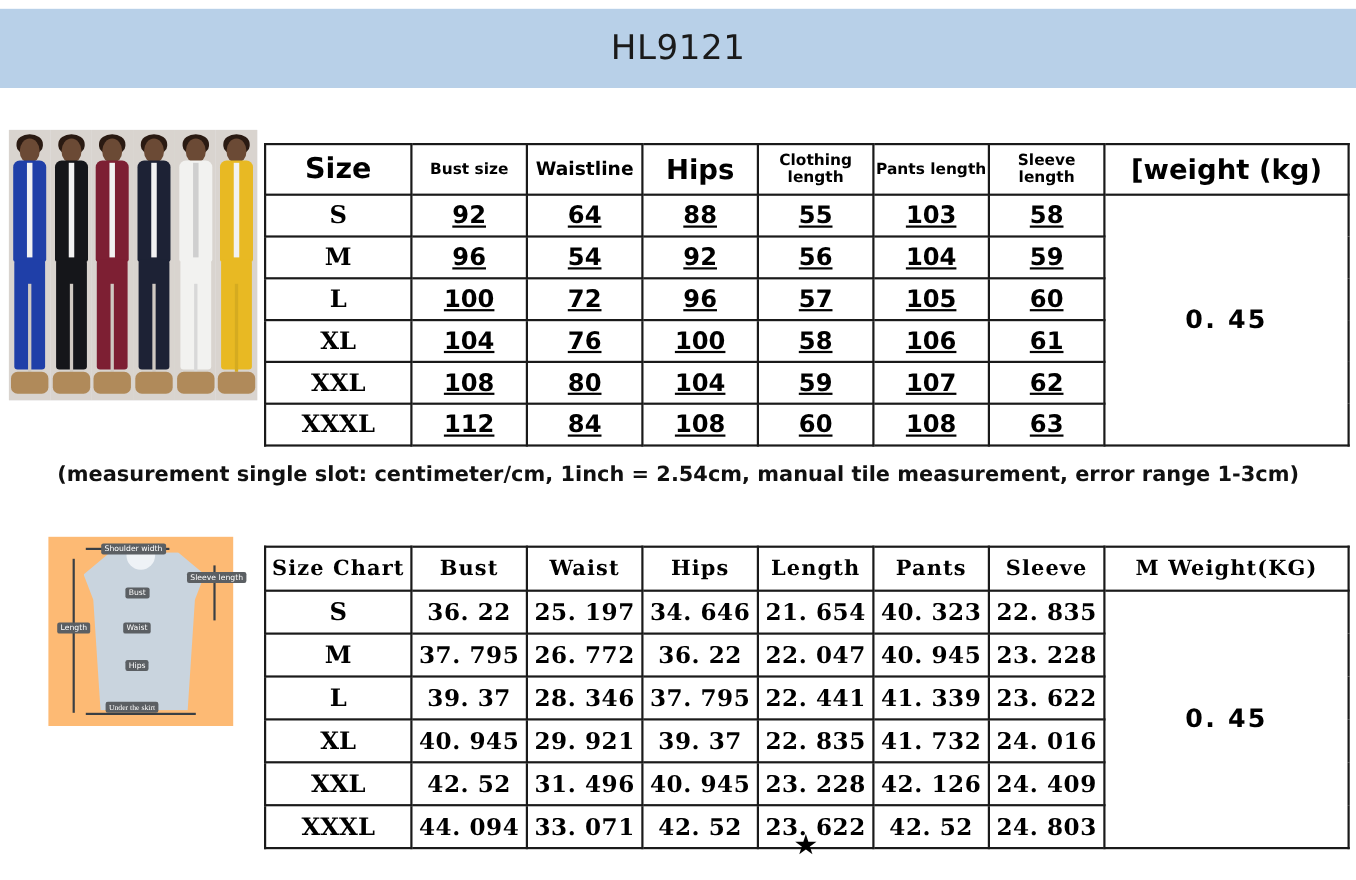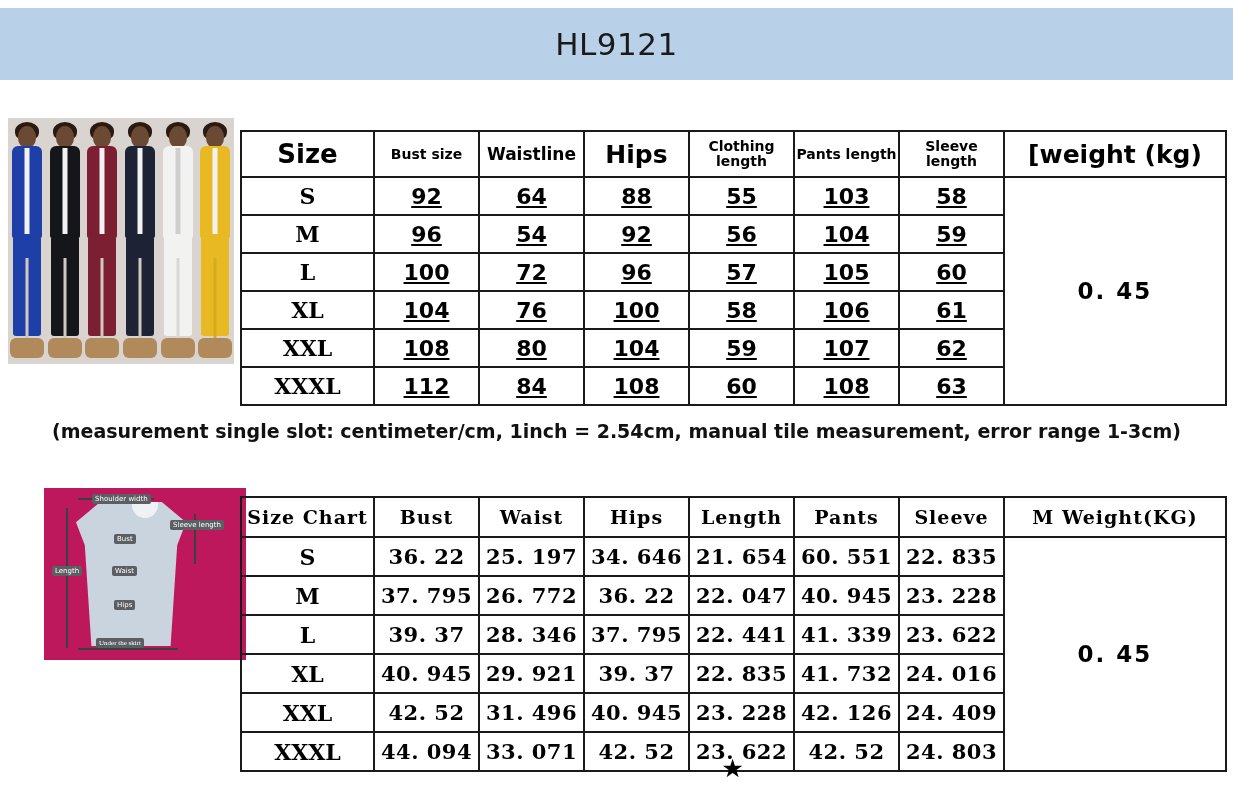--- a/index.html
+++ b/index.html
@@ -195,23 +195,23 @@
     left: 0;
     top: 482px;
     width: 1233px;
     height: 310px;
   }
 
   .diagram {
     position: absolute;
     left: 44px;
     top: 6px;
-    width: 202px;
+    width: 168px;
     height: 172px;
-    background: #be185d;
+    background: #fdba74;
   }
   .diagram .dress {
     position: absolute;
     left: 32px;
     top: 14px;
     width: 110px;
     height: 144px;
     background: #c9d4de;
     border-radius: 6px 6px 10px 10px;
     clip-path: polygon(22% 0%, 78% 0%, 100% 14%, 92% 30%, 86% 100%, 14% 100%, 8% 30%, 0% 14%);
@@ -490,21 +490,21 @@
         <td>M Weight(KG)</td>
       </tr>
     </thead>
     <tbody>
       <tr>
         <td class="lbl">S</td>
         <td class="num">36. 22</td>
         <td class="num">25. 197</td>
         <td class="num">34. 646</td>
         <td class="num">21. 654</td>
-        <td class="num">60. 551</td>
+        <td class="num">40. 323</td>
         <td class="num">22. 835</td>
         <td class="wcell" rowspan="6">0. 45</td>
       </tr>
       <tr>
         <td class="lbl">M</td>
         <td class="num">37. 795</td>
         <td class="num">26. 772</td>
         <td class="num">36. 22</td>
         <td class="num">22. 047</td>
         <td class="num">40. 945</td>

